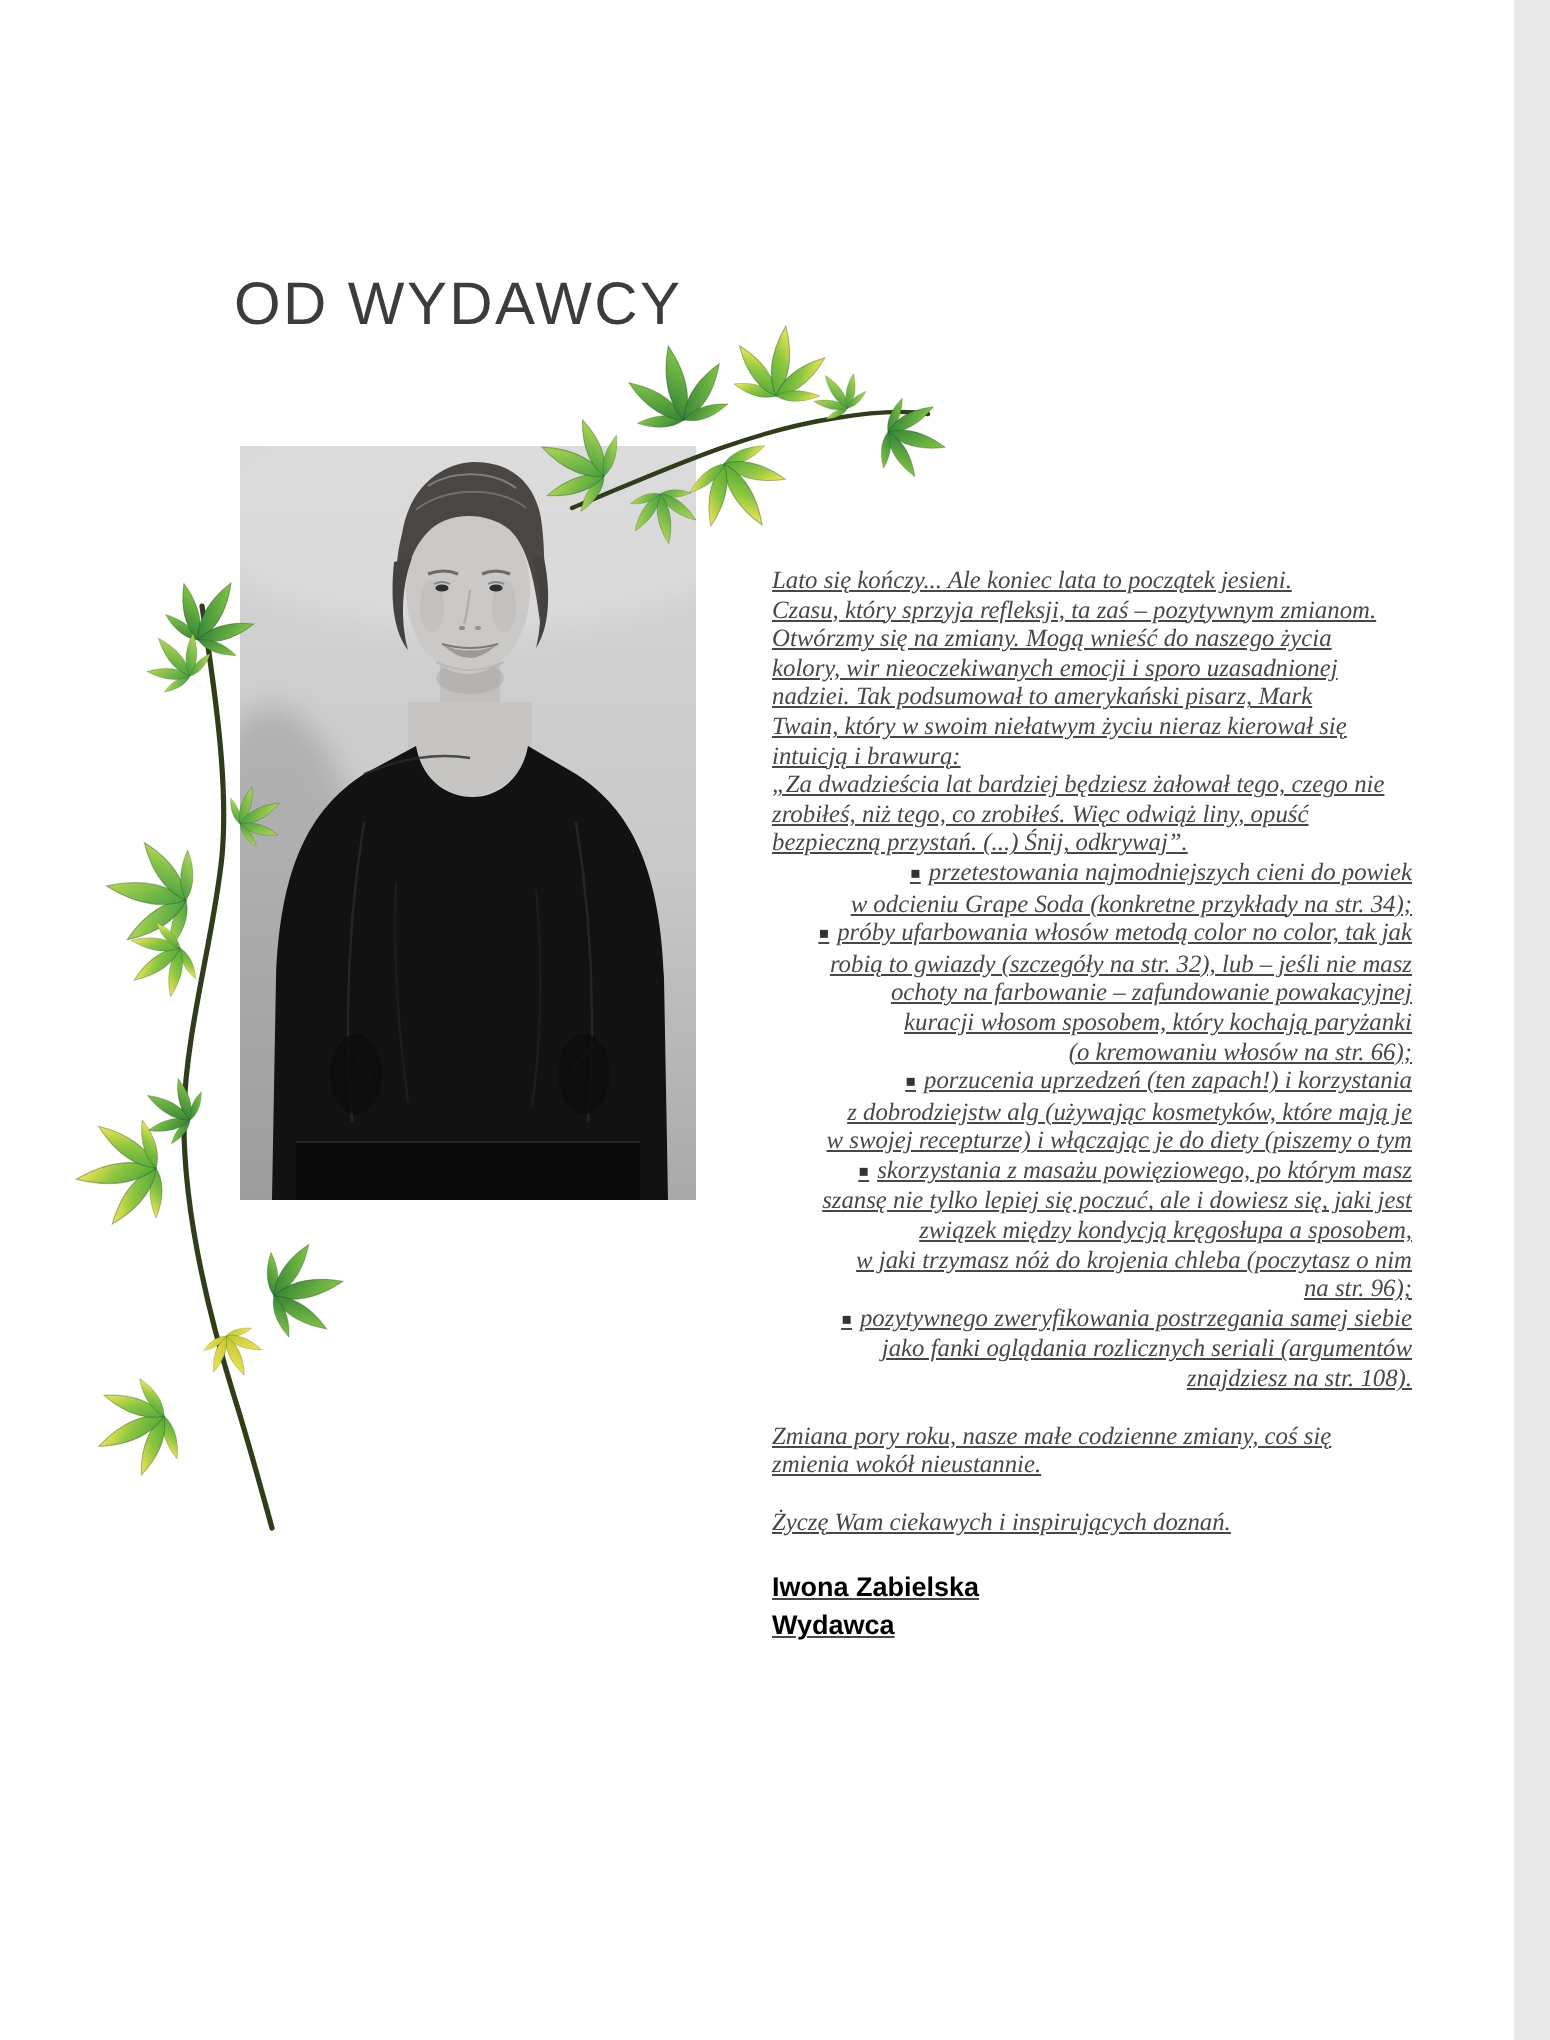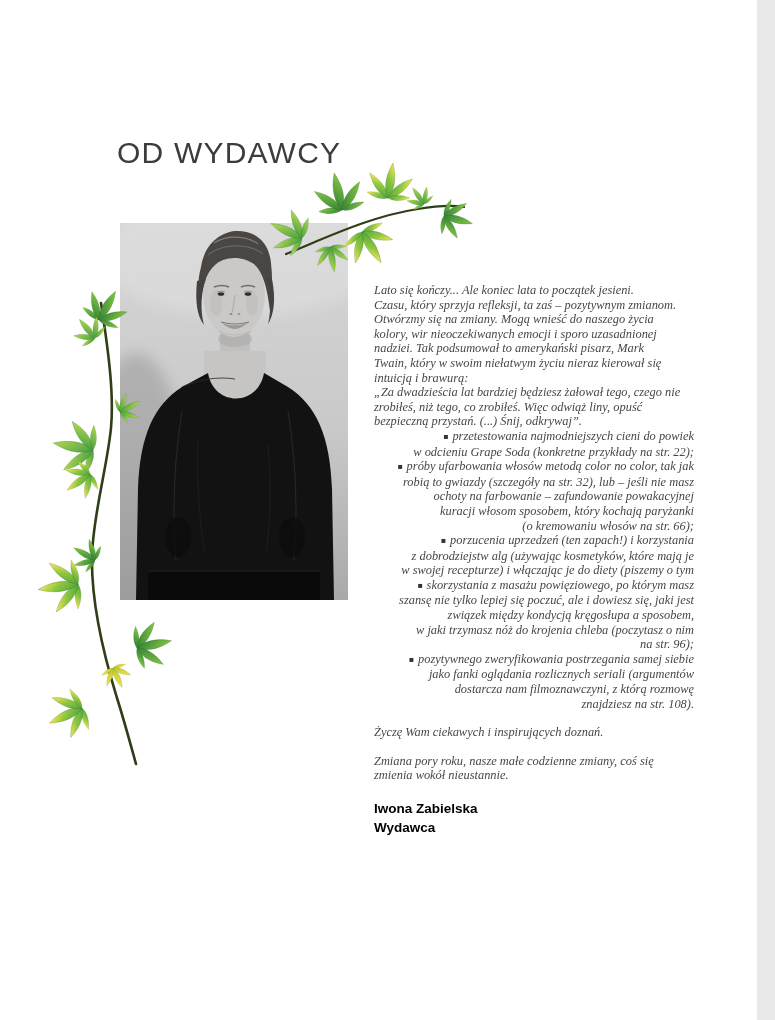--- a/index.html
+++ b/index.html
@@ -3,23 +3,23 @@
 <meta charset="utf-8">
 <style>
   html,body{margin:0;padding:0;background:#e9e9e9;}
   .page{position:relative;width:757px;height:1020px;background:#ffffff;overflow:hidden;
         font-family:"Liberation Sans",sans-serif;}
   .page-title{position:absolute;left:117px;top:136px;font-family:"Liberation Sans",sans-serif;
         font-size:30px;font-weight:300;letter-spacing:1.2px;color:#3c3c3c;}
   .photo{position:absolute;left:120px;top:223px;width:228px;height:377px;}
   .photo svg{display:block;}
   .deco{position:absolute;left:0;top:0;width:775px;height:1020px;pointer-events:none;}
-  .article{position:absolute;left:374px;top:283px;width:320px;
+  .article{position:absolute;left:386px;top:283px;width:320px;
         font-family:"Liberation Serif",serif;font-style:italic;
-        font-size:12.4px;line-height:14.6px;color:#474747;}
+        font-size:12.4px;line-height:14.6px;color:#474747;text-decoration:underline;}
   .block{margin:0;}
   .block.para{margin-top:14px;}
   #article-body .block:first-child{margin-top:0;}
   .block.bullet{margin-top:0;padding-left:14px;text-align:right;}
   .line{white-space:nowrap;}
   .marker{font-style:normal;font-size:8px;color:#333;margin-right:4px;vertical-align:1px;
         font-family:"DejaVu Sans",sans-serif;}
   .signature{margin-top:16px;font-family:"Liberation Sans",sans-serif;font-style:normal;
         font-weight:bold;font-size:13.5px;line-height:19px;color:#000000;}
 </style>
@@ -159,21 +159,21 @@
           <div class="line">kolory, wir nieoczekiwanych emocji i sporo uzasadnionej</div>
           <div class="line">nadziei. Tak podsumował to amerykański pisarz, Mark</div>
           <div class="line">Twain, który w swoim niełatwym życiu nieraz kierował się</div>
           <div class="line">intuicją i brawurą:</div>
           <div class="line">„Za dwadzieścia lat bardziej będziesz żałował tego, czego nie</div>
           <div class="line">zrobiłeś, niż tego, co zrobiłeś. Więc odwiąż liny, opuść</div>
           <div class="line">bezpieczną przystań. (...) Śnij, odkrywaj”.</div>
         </div>
         <div class="block bullet">
           <div class="line"><span class="marker">▪</span>przetestowania najmodniejszych cieni do powiek</div>
-          <div class="line">w odcieniu Grape Soda (konkretne przykłady na str. 22);</div>
+          <div class="line">w odcieniu Grape Soda (konkretne przykłady na str. 34);</div>
         </div>
         <div class="block bullet">
           <div class="line"><span class="marker">▪</span>próby ufarbowania włosów metodą color no color, tak jak</div>
           <div class="line">robią to gwiazdy (szczegóły na str. 32), lub – jeśli nie masz</div>
           <div class="line">ochoty na farbowanie – zafundowanie powakacyjnej</div>
           <div class="line">kuracji włosom sposobem, który kochają paryżanki</div>
           <div class="line">(o kremowaniu włosów na str. 66);</div>
         </div>
         <div class="block bullet">
           <div class="line"><span class="marker">▪</span>porzucenia uprzedzeń (ten zapach!) i korzystania</div>
@@ -183,29 +183,28 @@
         <div class="block bullet">
           <div class="line"><span class="marker">▪</span>skorzystania z masażu powięziowego, po którym masz</div>
           <div class="line">szansę nie tylko lepiej się poczuć, ale i dowiesz się, jaki jest</div>
           <div class="line">związek między kondycją kręgosłupa a sposobem,</div>
           <div class="line">w jaki trzymasz nóż do krojenia chleba (poczytasz o nim</div>
           <div class="line">na str. 96);</div>
         </div>
         <div class="block bullet">
           <div class="line"><span class="marker">▪</span>pozytywnego zweryfikowania postrzegania samej siebie</div>
           <div class="line">jako fanki oglądania rozlicznych seriali (argumentów</div>
-          <div class="line">dostarcza nam filmoznawczyni, z którą rozmowę</div>
           <div class="line">znajdziesz na str. 108).</div>
-        </div>
-        <div class="block para">
-          <div class="line">Życzę Wam ciekawych i inspirujących doznań.</div>
         </div>
         <div class="block para">
           <div class="line">Zmiana pory roku, nasze małe codzienne zmiany, coś się</div>
           <div class="line">zmienia wokół nieustannie.</div>
+        </div>
+        <div class="block para">
+          <div class="line">Życzę Wam ciekawych i inspirujących doznań.</div>
         </div>
       </div>
     <div class="signature">
       <div>Iwona Zabielska</div>
       <div>Wydawca</div>
     </div>
   </div>
 
 </div>
 

